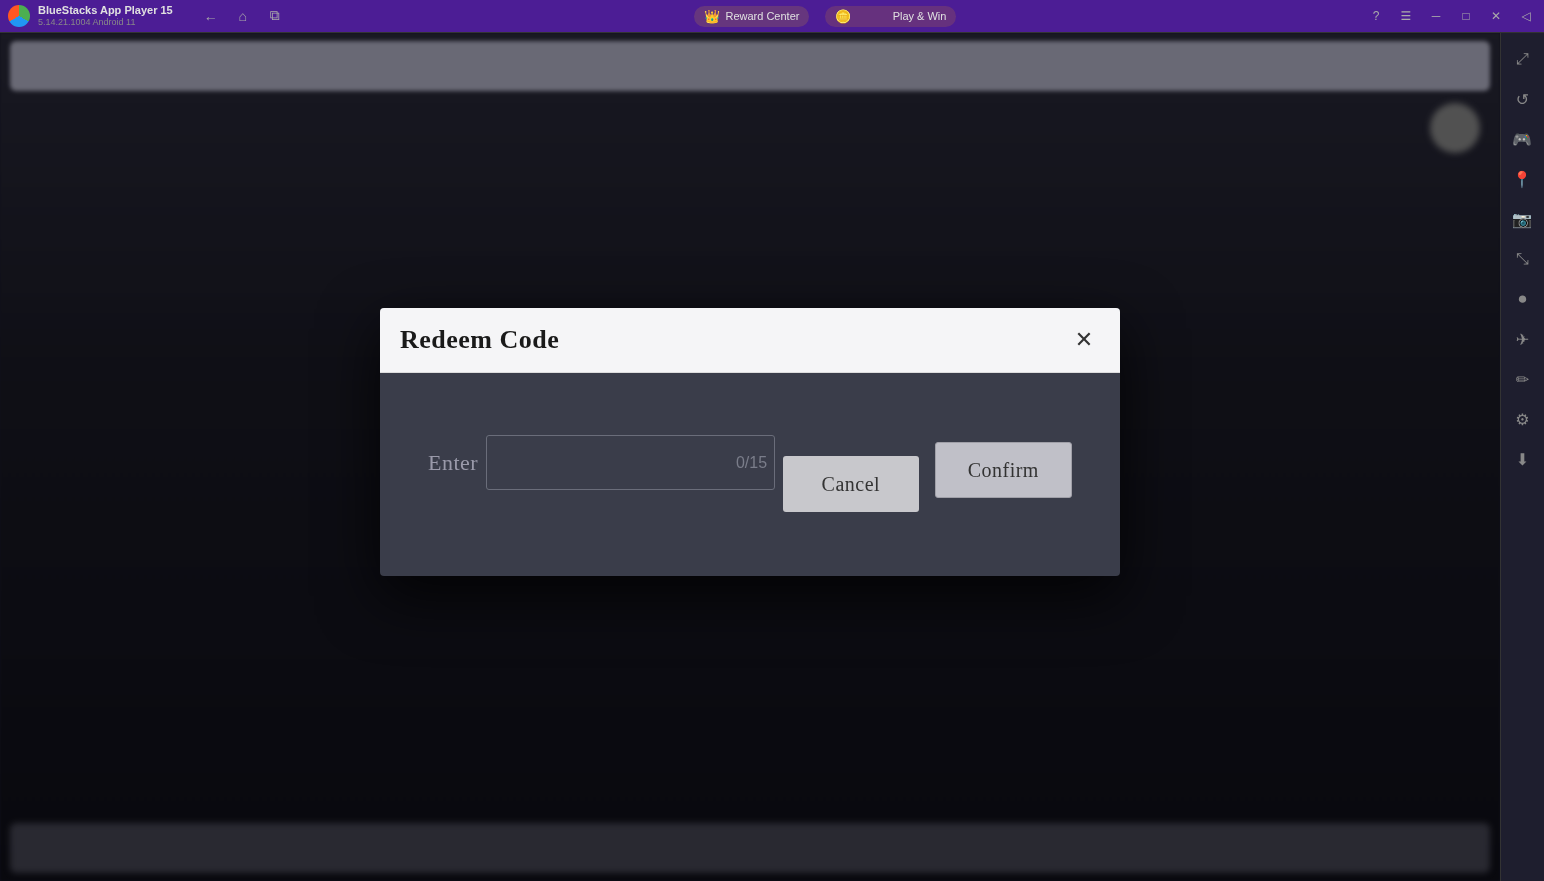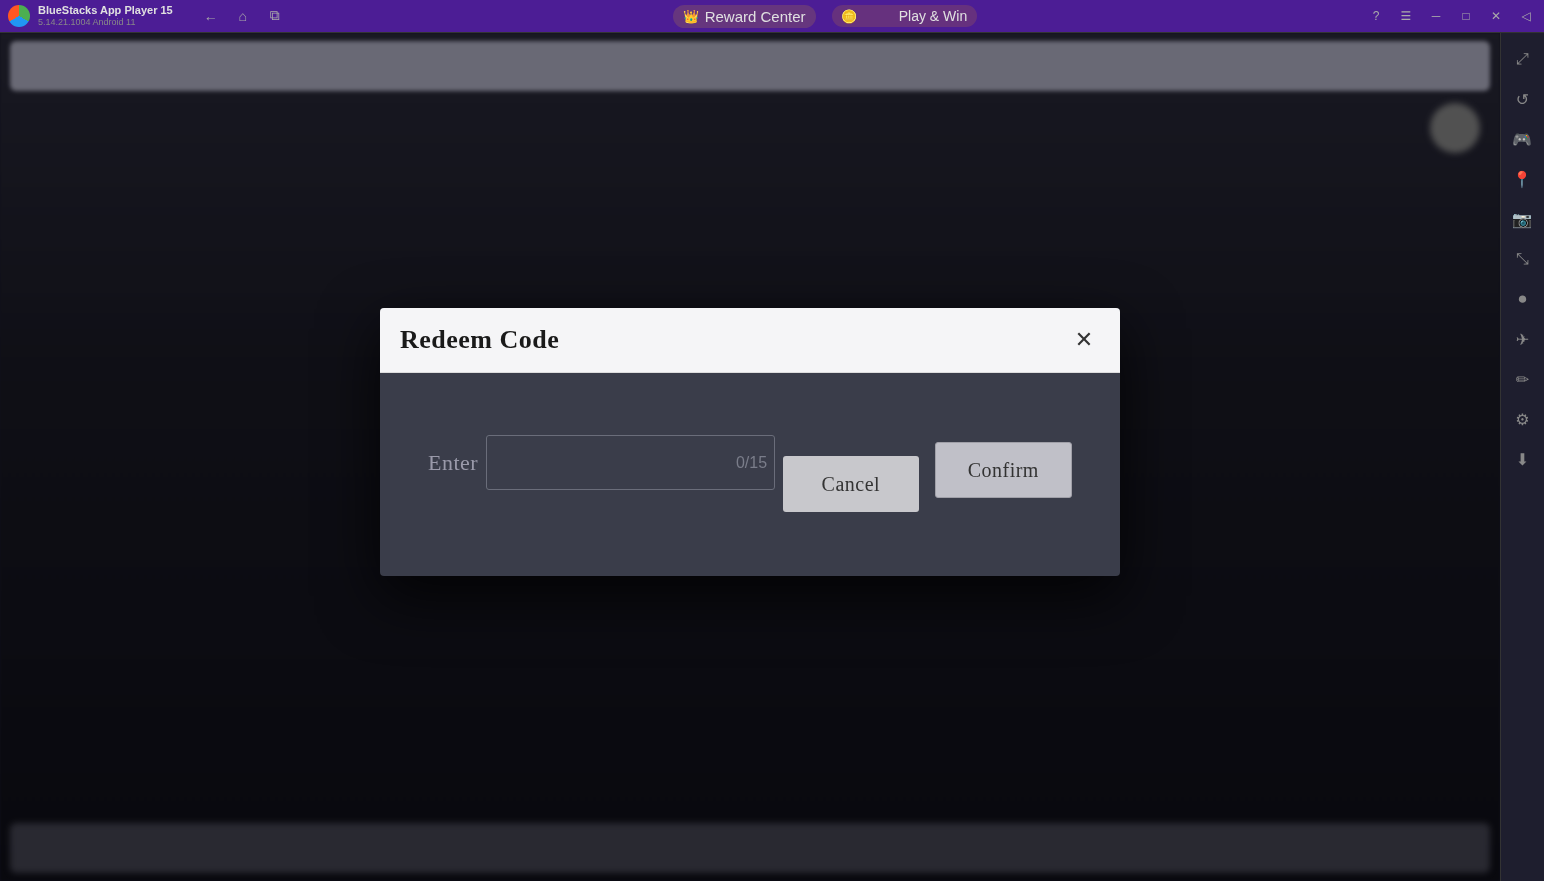--- a/index.html
+++ b/index.html
@@ -97,41 +97,41 @@
       border-radius: 12px;
       cursor: pointer;
     }
 
     .reward-center-btn .crown-icon {
       color: #FFD700;
       font-size: 13px;
     }
 
     .reward-center-btn .label {
-      font-size: 15px;
+      font-size: 11px;
       color: #e0e0e0;
     }
 
     .play-win-btn {
       display: flex;
       align-items: center;
       gap: 5px;
       padding: 3px 10px;
       background: rgba(255,165,0,0.15);
       border-radius: 12px;
       cursor: pointer;
     }
 
     .play-win-btn .coin-icon {
       color: #FFA500;
       font-size: 13px;
     }
 
     .play-win-btn .label {
-      font-size: 14px;
+      font-size: 11px;
       color: #e0e0e0;
       margin-left: 36px;
     }
 
     .titlebar-right {
       display: flex;
       align-items: center;
       gap: 2px;
       padding-right: 4px;
     }

